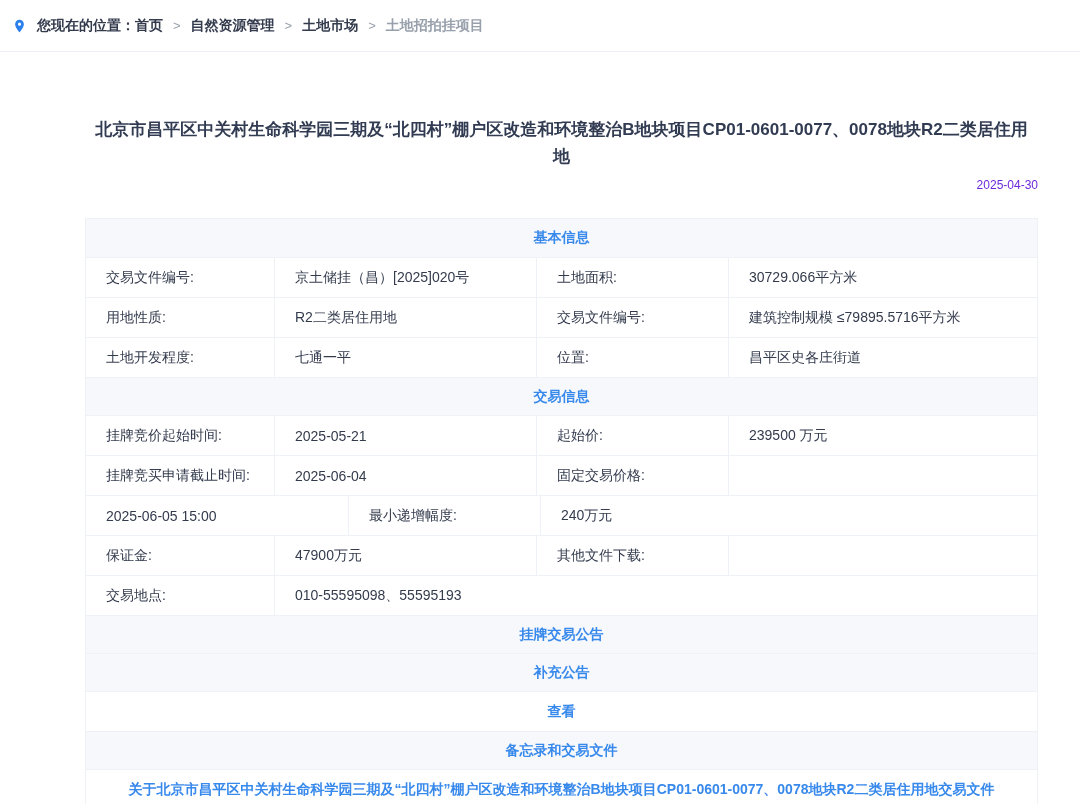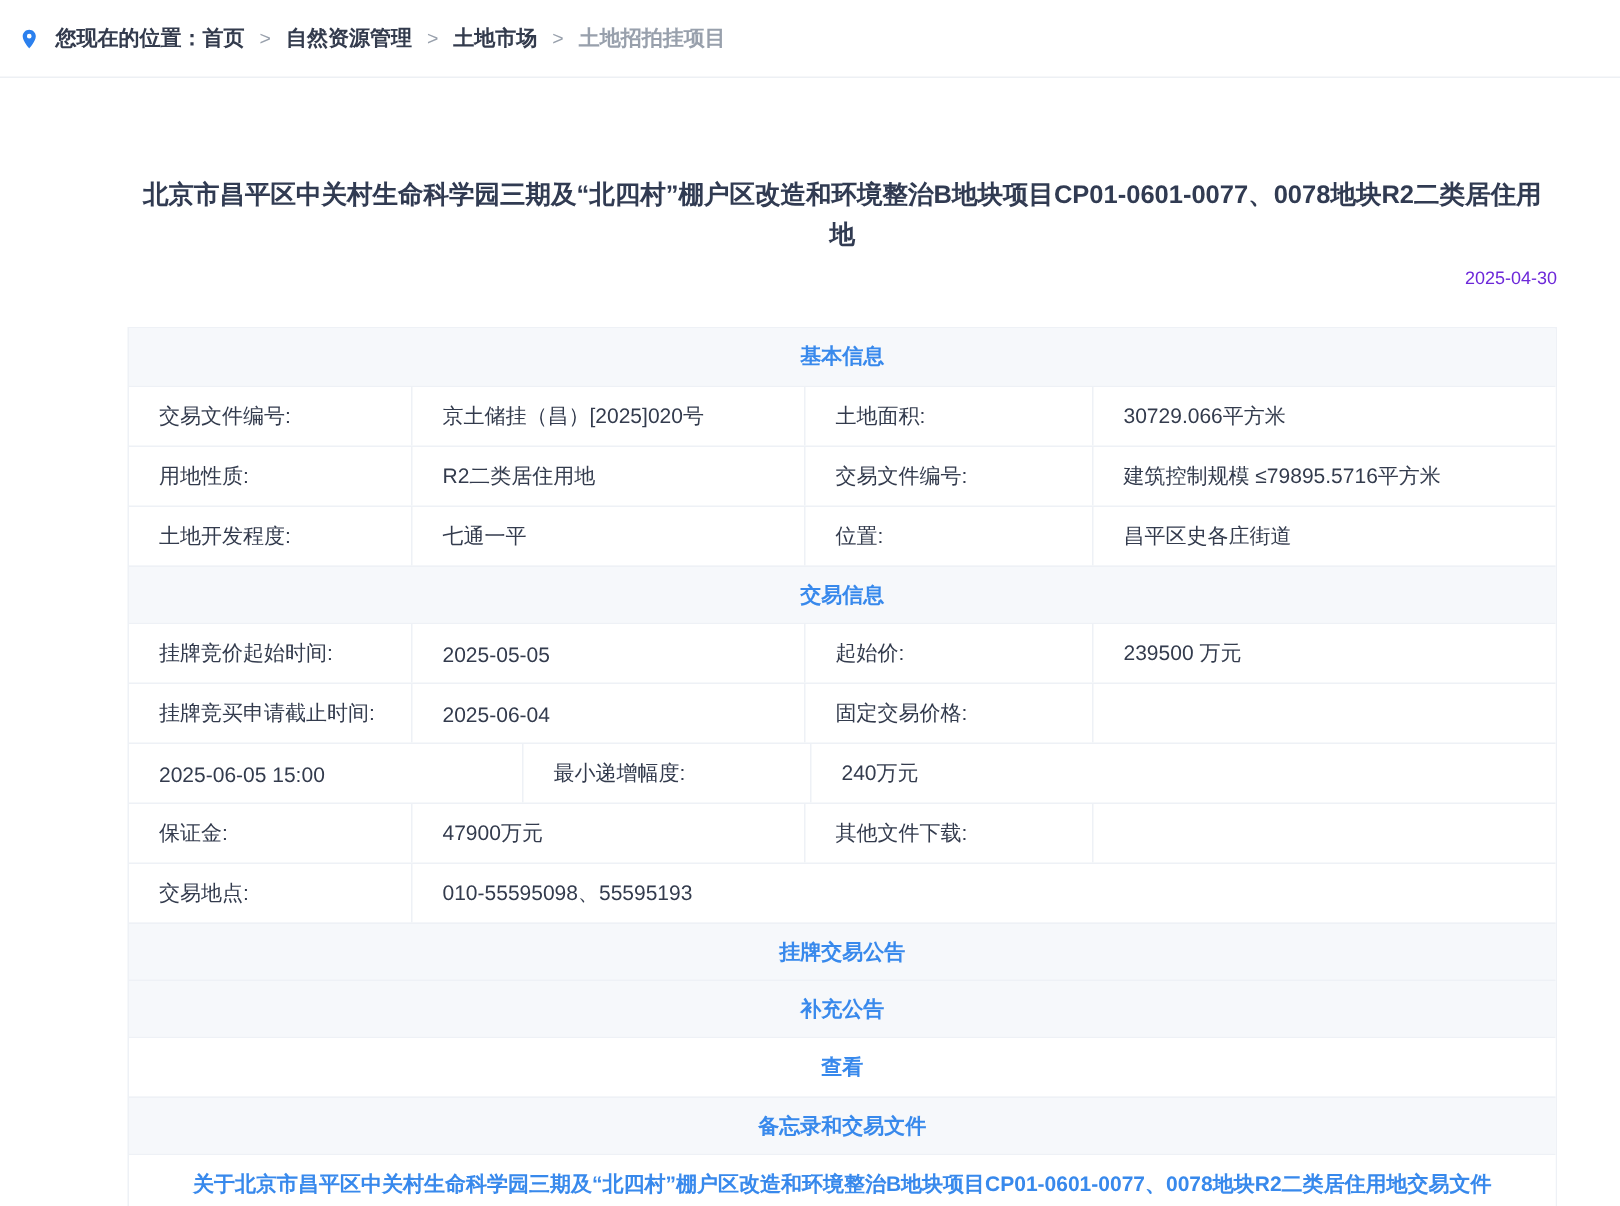--- a/index.html
+++ b/index.html
@@ -92,21 +92,21 @@
       </div>
       <div class="t-row t-data">
         <div class="t-cell c1">土地开发程度:</div>
         <div class="t-cell c2">七通一平</div>
         <div class="t-cell c3">位置:</div>
         <div class="t-cell c4">昌平区史各庄街道</div>
       </div>
       <div class="t-row t-section">交易信息</div>
       <div class="t-row t-data">
         <div class="t-cell c1">挂牌竞价起始时间:</div>
-        <div class="t-cell c2">2025-05-05</div>
+        <div class="t-cell c2">2025-05-21</div>
         <div class="t-cell c3">起始价:</div>
         <div class="t-cell c4">239500 万元</div>
       </div>
       <div class="t-row t-data">
         <div class="t-cell c1">挂牌竞买申请截止时间:</div>
         <div class="t-cell c2">2025-06-04</div>
         <div class="t-cell c3">固定交易价格:</div>
         <div class="t-cell c4"></div>
       </div>
       <div class="t-row t-data">

